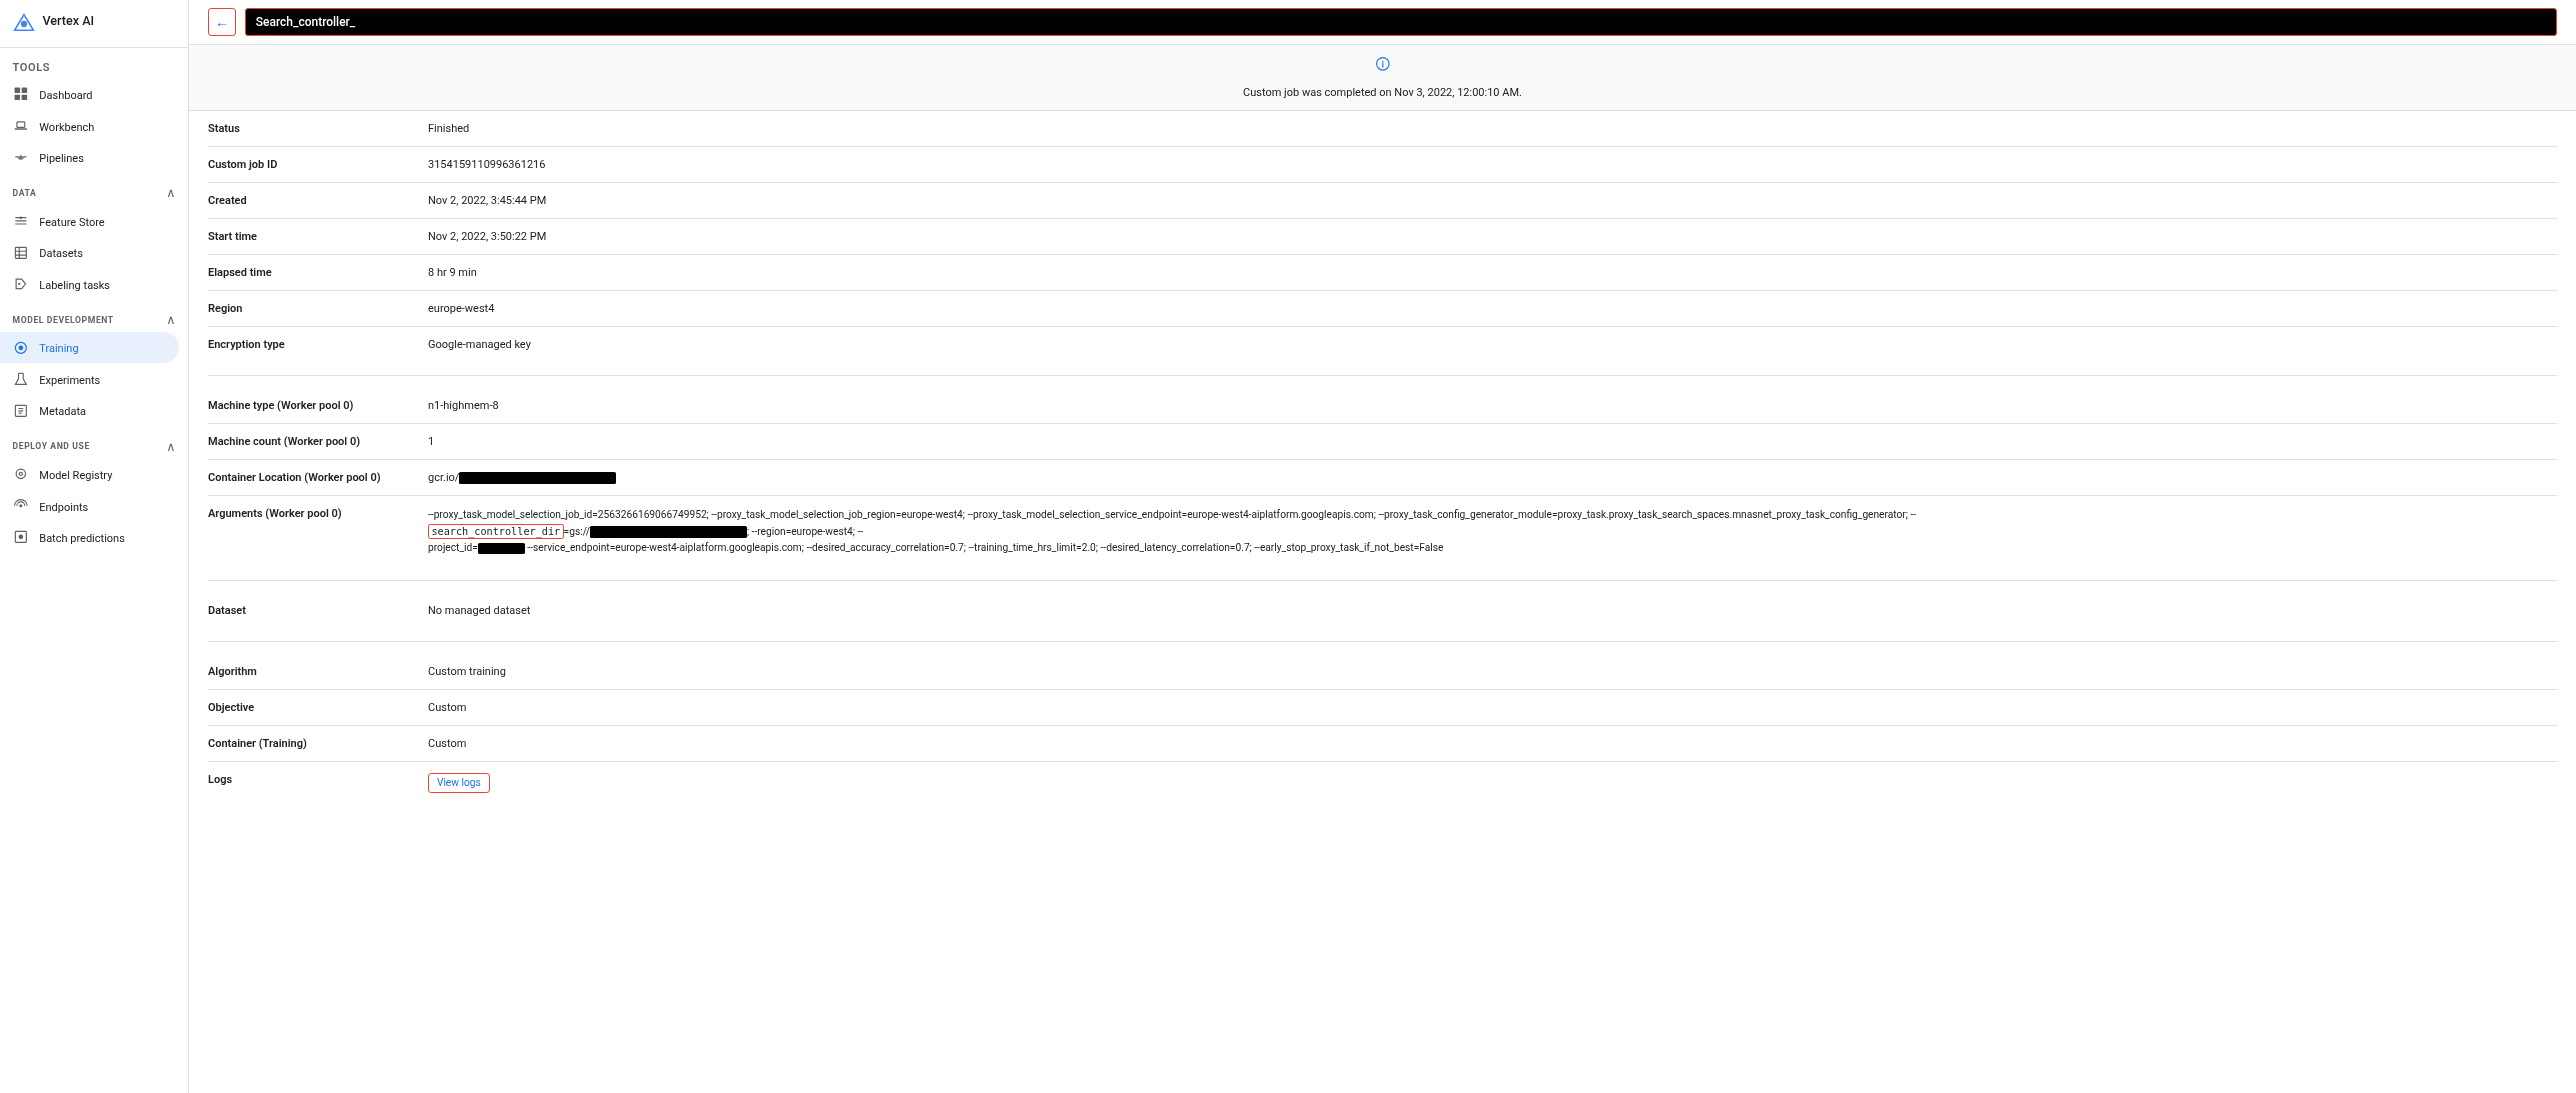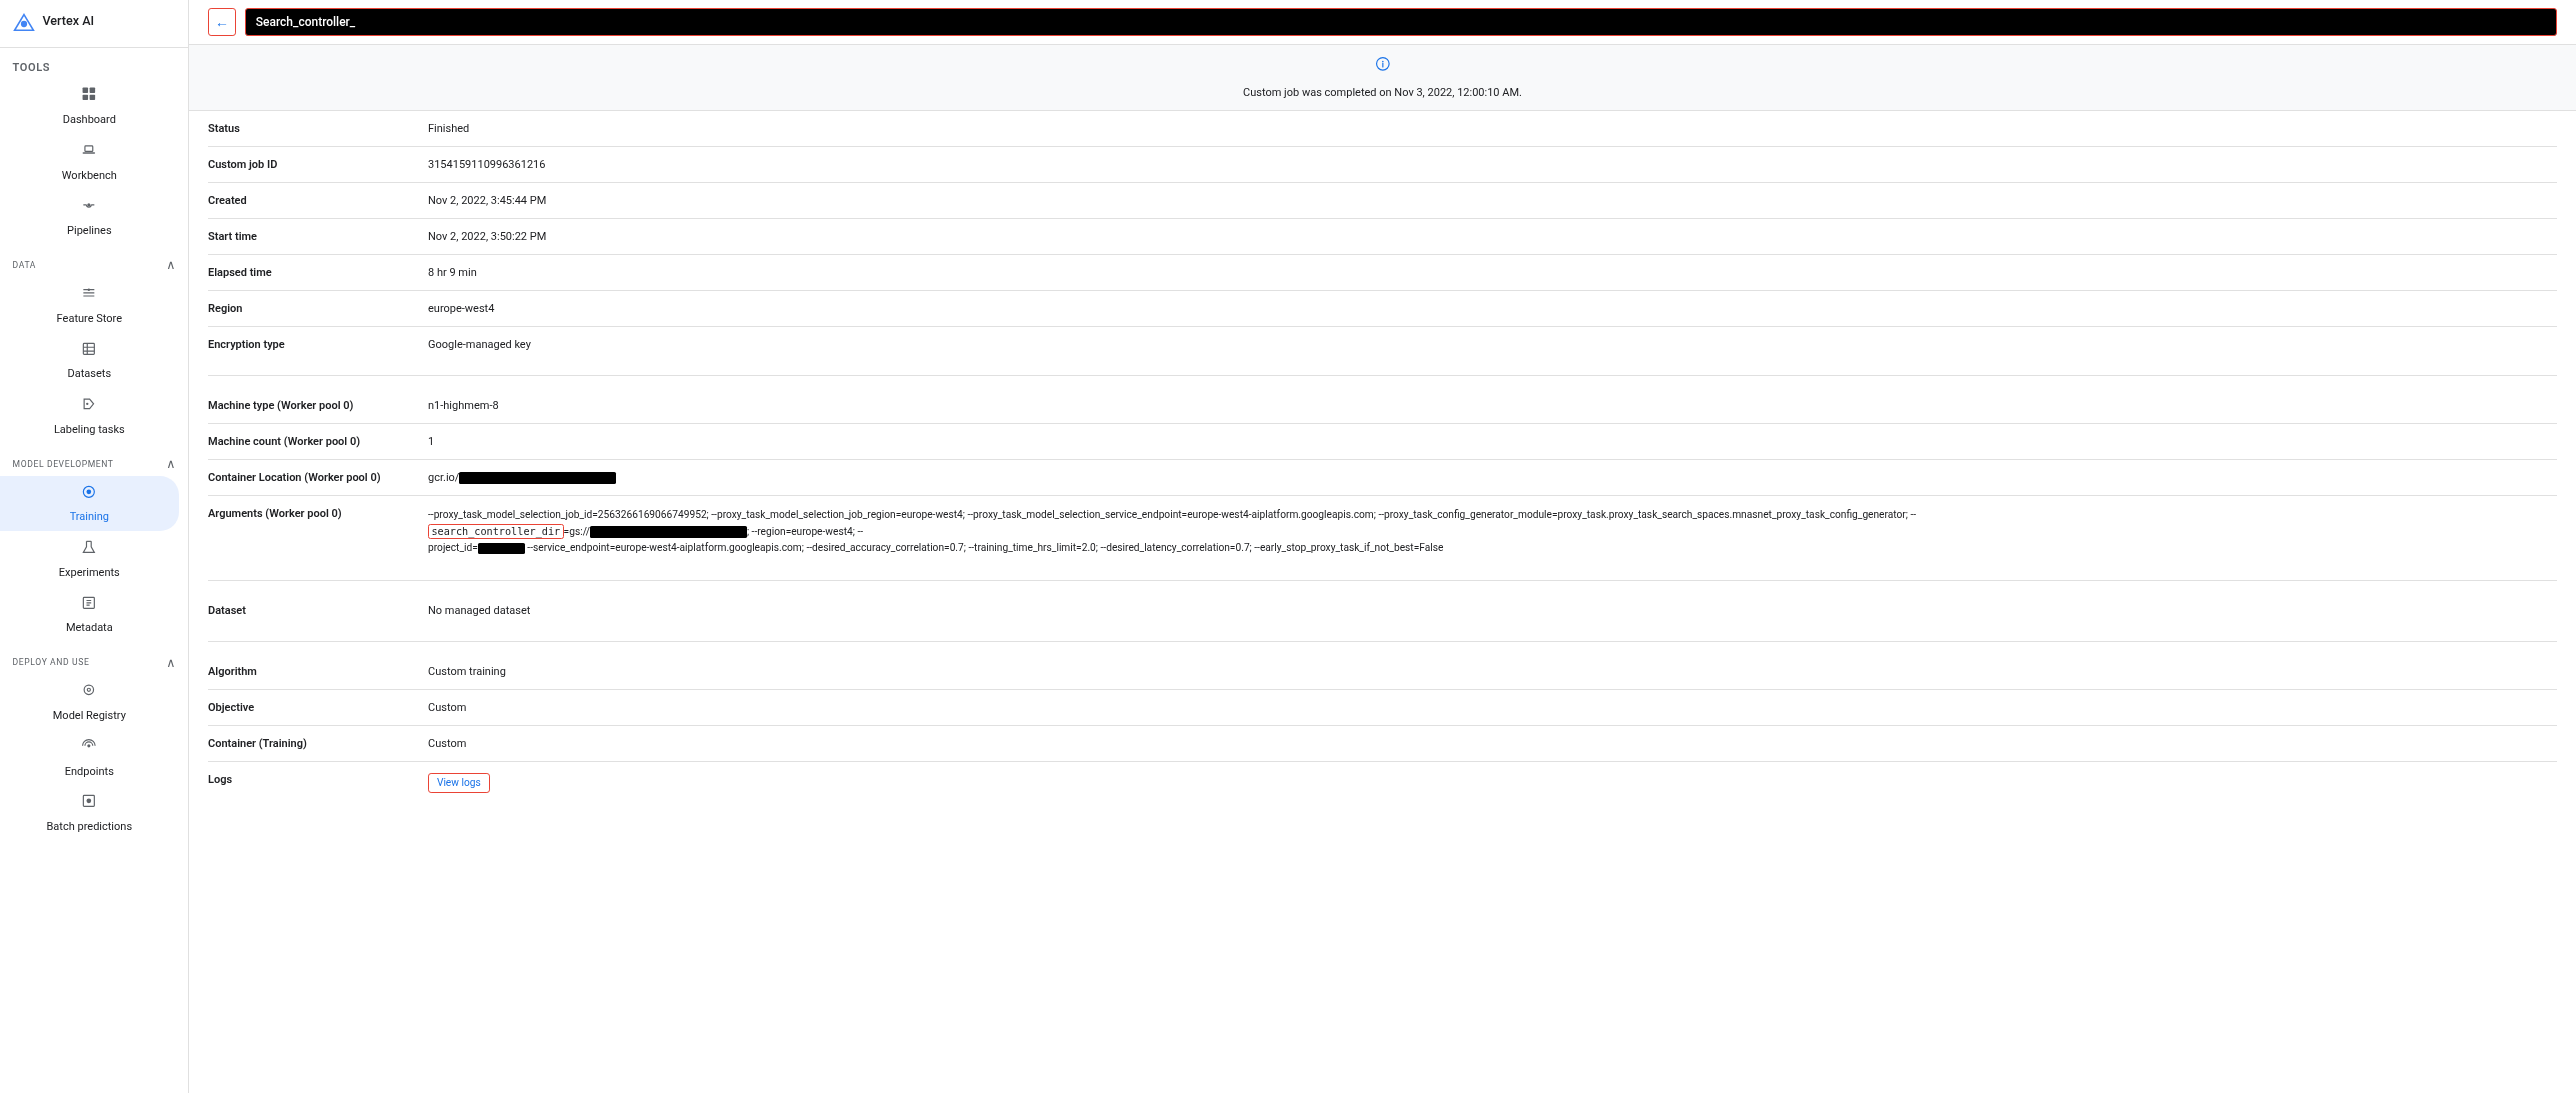--- a/index.html
+++ b/index.html
@@ -41,41 +41,40 @@
       text-transform: uppercase;
     }
     .sidebar-section-header {
       display: flex;
       align-items: center;
       justify-content: space-between;
       padding: 12.6px 12.6px 4.7px 12.6px;
     }
     .sidebar-section-header-label {
       font-size: 8.6px;
-      font-weight: 400;
+      font-weight: 700;
       color: #5f6368;
       letter-spacing: 0.6px;
       text-transform: uppercase;
     }
     .chevron-icon {
       font-size: 12.6px;
       color: #5f6368;
     }
     .sidebar-item {
       display: flex;
-      align-items: center;
+      align-items: flex-end;
       gap: 11px;
       padding: 7.9px 12.6px;
       cursor: pointer;
       border-radius: 0 19px 19px 0;
       margin-right: 9.4px;
       color: #202124;
       font-size: 11px;
       text-decoration: none;
-      flex-direction: column;
     }
     .sidebar-item.active {
       background: #e8f0fe;
       color: #1a73e8;
     }
     .sidebar-item.active .sidebar-item-icon {
       color: #1a73e8;
     }
     .sidebar-item-icon {
       width: 15.7px;

